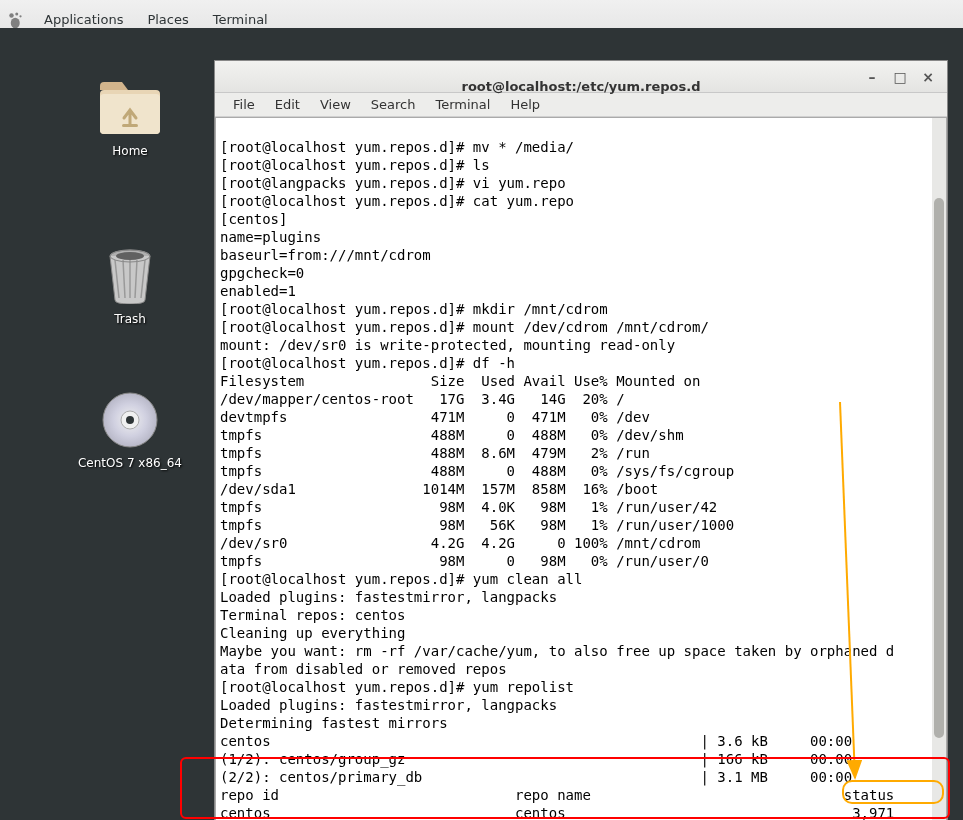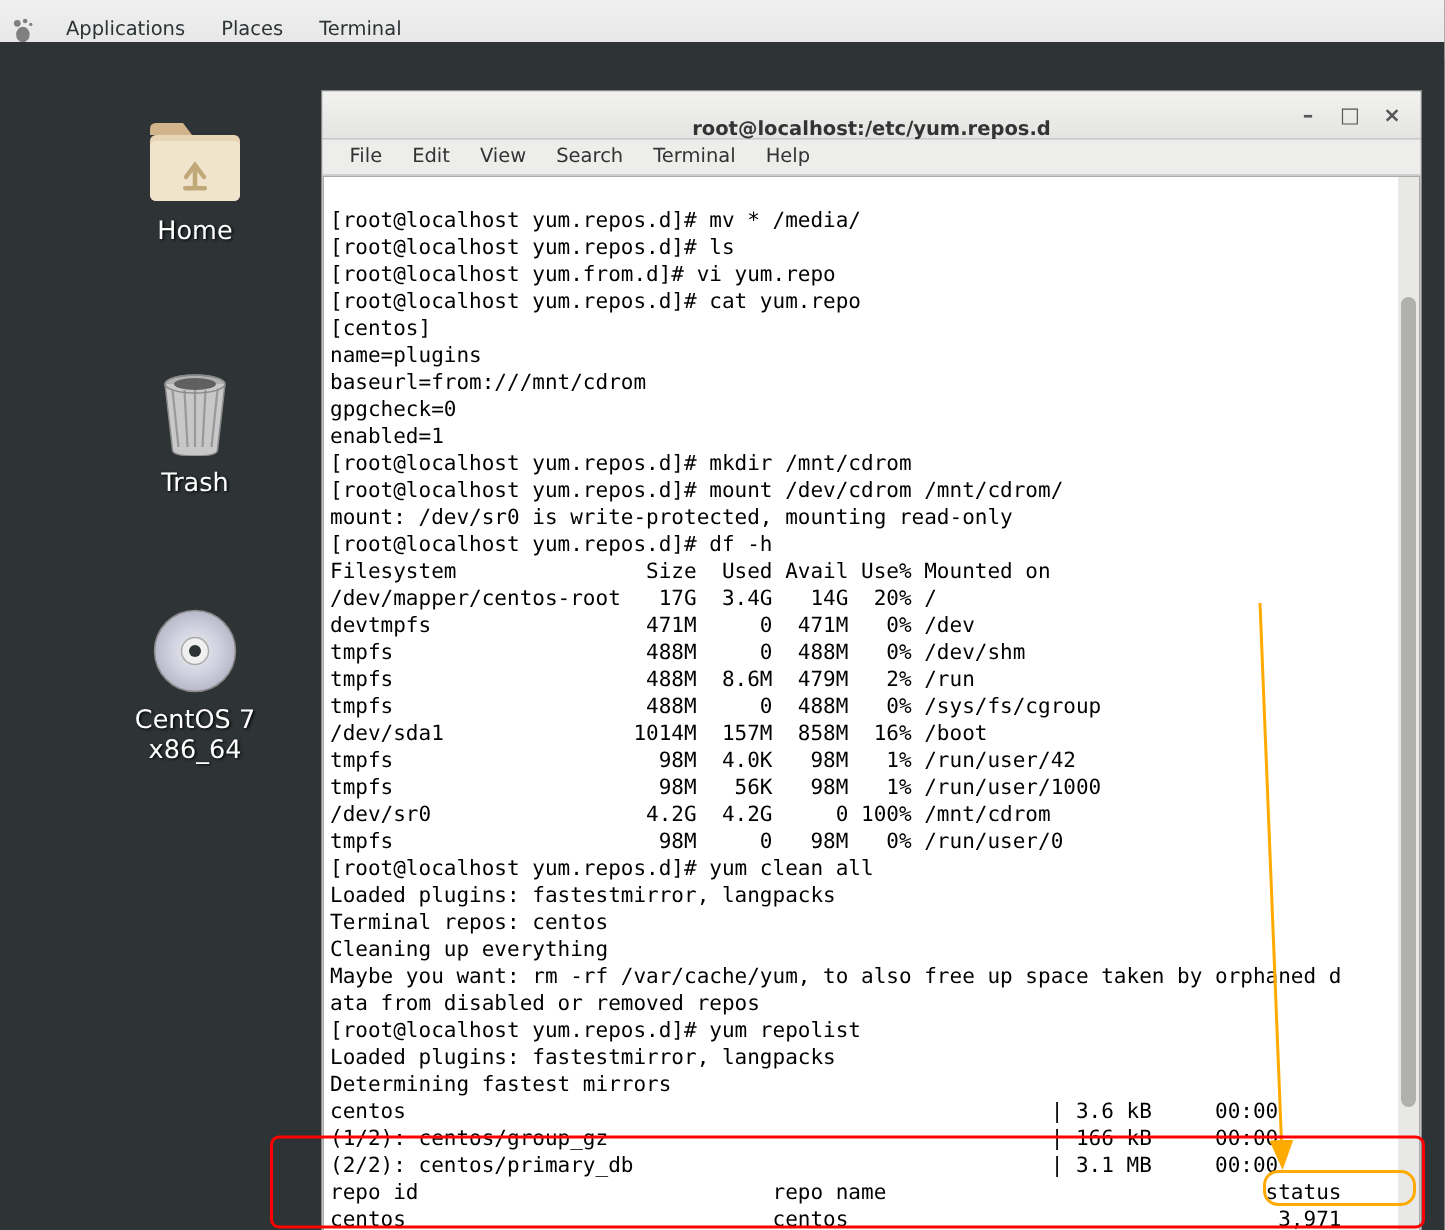--- a/index.html
+++ b/index.html
@@ -35,21 +35,21 @@
   .desktop {
     position: absolute;
     top: 28px; left: 0; right: 0; bottom: 0;
     background: #2e3436;
   }
   .desktop-icon {
     position: absolute;
     width: 120px;
     text-align: center;
     color: #fff;
-    font-size: 17px;
+    font-size: 12px;
     cursor: pointer;
   }
   .desktop-icon .icon-img {
     width: 64px; height: 60px;
     margin: 0 auto 6px;
     display:flex;align-items:center;justify-content:center;
     position:relative;
   }
   .folder-svg { width:64px; height:56px; }
   .trash-svg { width:50px; height:56px; }
@@ -175,21 +175,21 @@
         <ellipse cx="25" cy="8" rx="20" ry="6" fill="#b0b0b0" stroke="#888" stroke-width="1"></ellipse>
         <path d="M5 8 L10 52 Q10 56 25 56 Q40 56 40 52 L45 8" fill="#c8c8c8" stroke="#888" stroke-width="1"></path>
         <path d="M10 12 L14 50 M18 12 L20 50 M25 12 L25 50 M32 12 L30 50 M40 12 L36 50" stroke="#999" stroke-width="1.5" fill="none"></path>
         <ellipse cx="25" cy="8" rx="20" ry="6" fill="none" stroke="#888" stroke-width="1"></ellipse>
         <ellipse cx="25" cy="8" rx="14" ry="4" fill="#606060"></ellipse>
       </svg>
     </div>
     <span class="icon-label">Trash</span>
   </div>
 
-  <div class="desktop-icon" style="top:376px; left:70px;">
+  <div class="desktop-icon" style="top:362px; left:70px;">
     <div class="icon-img">
       <svg class="cd-svg" viewBox="0 0 56 56">
         <defs>
           <radialGradient id="cdg" cx="50%" cy="50%" r="50%">
             <stop offset="0%" stop-color="#fff"></stop>
             <stop offset="30%" stop-color="#e0e0e8"></stop>
             <stop offset="60%" stop-color="#d0d0e0"></stop>
             <stop offset="100%" stop-color="#b8b8c8"></stop>
           </radialGradient>
         </defs>
@@ -214,21 +214,21 @@
       <span class="menu-item">File</span>
       <span class="menu-item">Edit</span>
       <span class="menu-item">View</span>
       <span class="menu-item">Search</span>
       <span class="menu-item">Terminal</span>
       <span class="menu-item">Help</span>
     </div>
     <div class="terminal-body">
 <span>[root@localhost yum.repos.d]# mv * /media/</span>
 <span>[root@localhost yum.repos.d]# ls</span>
-<span>[root@localhost yum.from.d]# vi yum.repo</span>
+<span>[root@langpacks yum.repos.d]# vi yum.repo</span>
 <span>[root@localhost yum.repos.d]# cat yum.repo</span>
 <span>[centos]</span>
 <span>name=plugins</span>
 <span>baseurl=from:///mnt/cdrom</span>
 <span>gpgcheck=0</span>
 <span>enabled=1</span>
 <span>[root@localhost yum.repos.d]# mkdir /mnt/cdrom</span>
 <span>[root@localhost yum.repos.d]# mount /dev/cdrom /mnt/cdrom/</span>
 <span>mount: /dev/sr0 is write-protected, mounting read-only</span>
 <span>[root@localhost yum.repos.d]# df -h</span>

